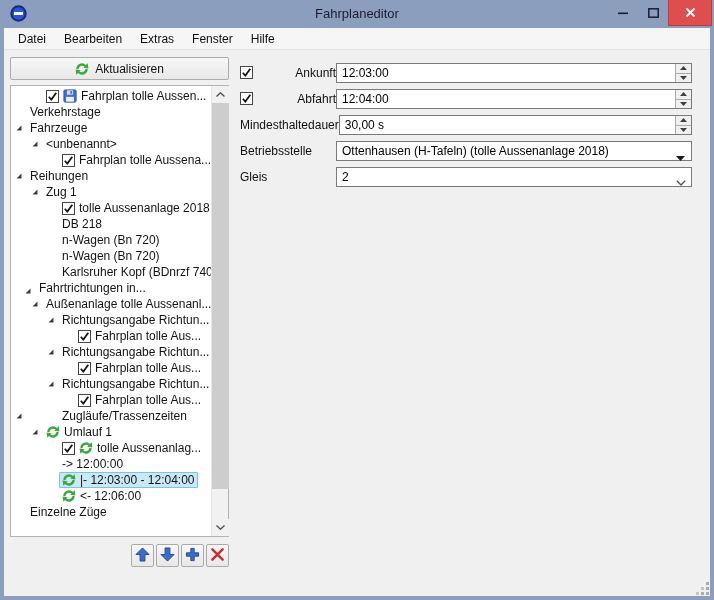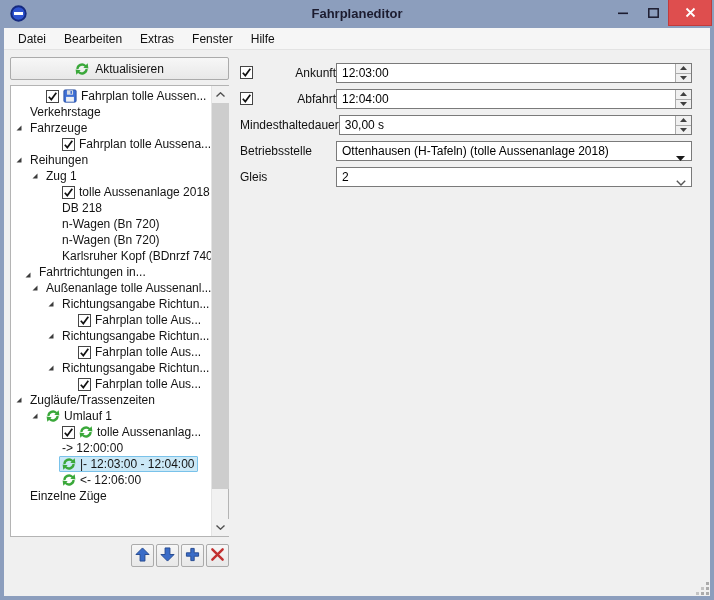--- a/index.html
+++ b/index.html
@@ -7,21 +7,21 @@
   .window{
     position:relative;width:714px;height:600px;
     background:#8c9ebd;outline:1px solid #5f7596;
     font-family:"Liberation Sans",sans-serif;font-size:12px;color:#1a1a1a;
     overflow:hidden;
   }
   
   .titlebar{position:absolute;left:0;top:0;width:714px;height:28px;}
   .app-icon{position:absolute;left:10px;top:5px;width:17px;height:17px;}
   .win-title{position:absolute;left:0;right:0;top:6px;text-align:center;
-    font-size:13px;color:#1c1c30;font-weight:bold;}
+    font-size:13px;color:#1c1c30;}
   .win-controls{position:absolute;right:2px;top:0;height:26px;display:flex;align-items:stretch;}
   .wc{width:30px;display:flex;align-items:center;justify-content:center;cursor:default;}
   .wc svg{display:block;}
   .wc.close{width:44px;background:#de4e4e;border:1px solid #c23b3b;border-top:none;}
   
   .menubar{position:absolute;left:4px;top:28px;width:706px;height:22px;background:#f6f6f6;
     border-bottom:1px solid #e3e3e3;display:flex;align-items:center;padding-left:5px;}
   .menu-item{padding:3px 9px;color:#101010;}
   
   .content{position:absolute;left:4px;top:50px;width:706px;height:546px;background:#f0f0f0;}
@@ -153,20 +153,30 @@
           <div class="trow" style="padding-left: 3px;">
             <span class="exp">
               <svg width="10" height="10" viewBox="0 0 12 12">
                 <polygon points="9,3 9,9 3,9" fill="#3c3c3c"></polygon>
               </svg>
             </span>
             <span class="tsel">
               <span class="tlabel">Fahrzeuge</span>
             </span>
           </div>
+          <div class="trow" style="padding-left: 19px;">
+            <span class="exp">
+              <svg width="10" height="10" viewBox="0 0 12 12">
+                <polygon points="9,3 9,9 3,9" fill="#3c3c3c"></polygon>
+              </svg>
+            </span>
+            <span class="tsel">
+              <span class="tlabel">&lt;unbenannt&gt;</span>
+            </span>
+          </div>
           <div class="trow" style="padding-left: 35px;">
             <span class="exp"></span>
             <span class="tsel">
               <span class="cb">
                 <svg width="13" height="13" viewBox="0 0 13 13">
       <rect x="0.5" y="0.5" width="12" height="12" fill="#fff" stroke="#454545"></rect>
       <polyline points="2.8,6.8 5.3,9.6 10.3,2.8" fill="none" stroke="#111" stroke-width="1.7"></polyline>
                 </svg>
               </span>
               <span class="tlabel">Fahrplan tolle Aussena...</span>
@@ -307,21 +317,21 @@
             <span class="tsel">
               <span class="cb">
                 <svg width="13" height="13" viewBox="0 0 13 13">
       <rect x="0.5" y="0.5" width="12" height="12" fill="#fff" stroke="#454545"></rect>
       <polyline points="2.8,6.8 5.3,9.6 10.3,2.8" fill="none" stroke="#111" stroke-width="1.7"></polyline>
                 </svg>
               </span>
               <span class="tlabel">Fahrplan tolle Aus...</span>
             </span>
           </div>
-          <div class="trow" style="padding-left: 3px;">
+          <div class="trow" style="padding-left: 3px; gap: 32px;">
             <span class="exp">
               <svg width="10" height="10" viewBox="0 0 12 12">
                 <polygon points="9,3 9,9 3,9" fill="#3c3c3c"></polygon>
               </svg>
             </span>
             <span class="tsel">
               <span class="tlabel">Zugläufe/Trassenzeiten</span>
             </span>
           </div>
           <div class="trow" style="padding-left: 19px;">

